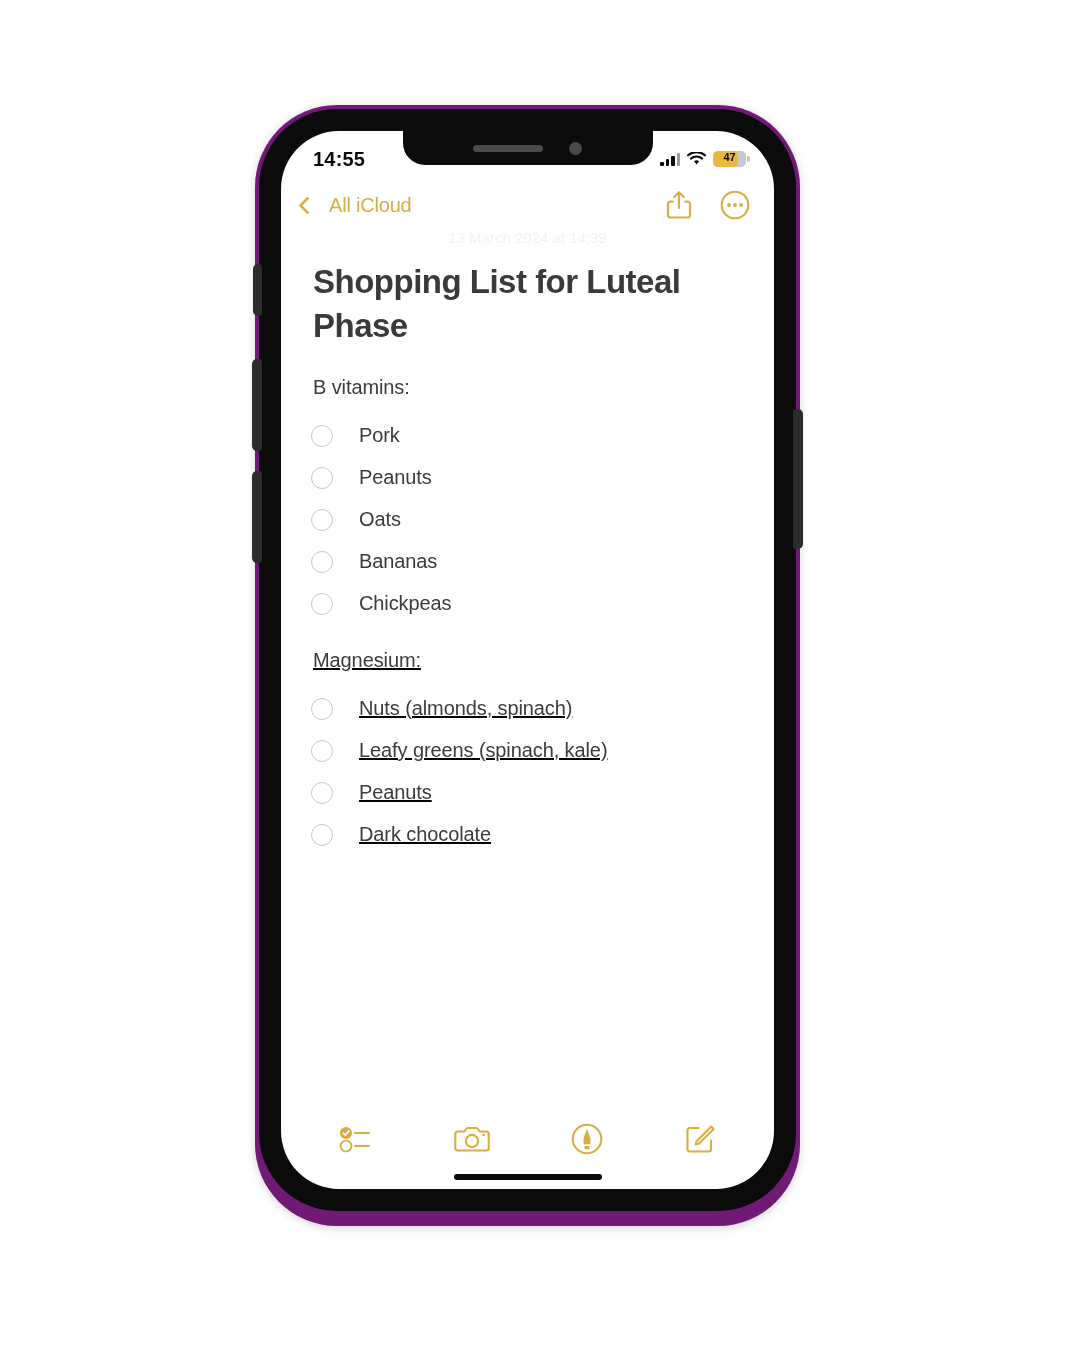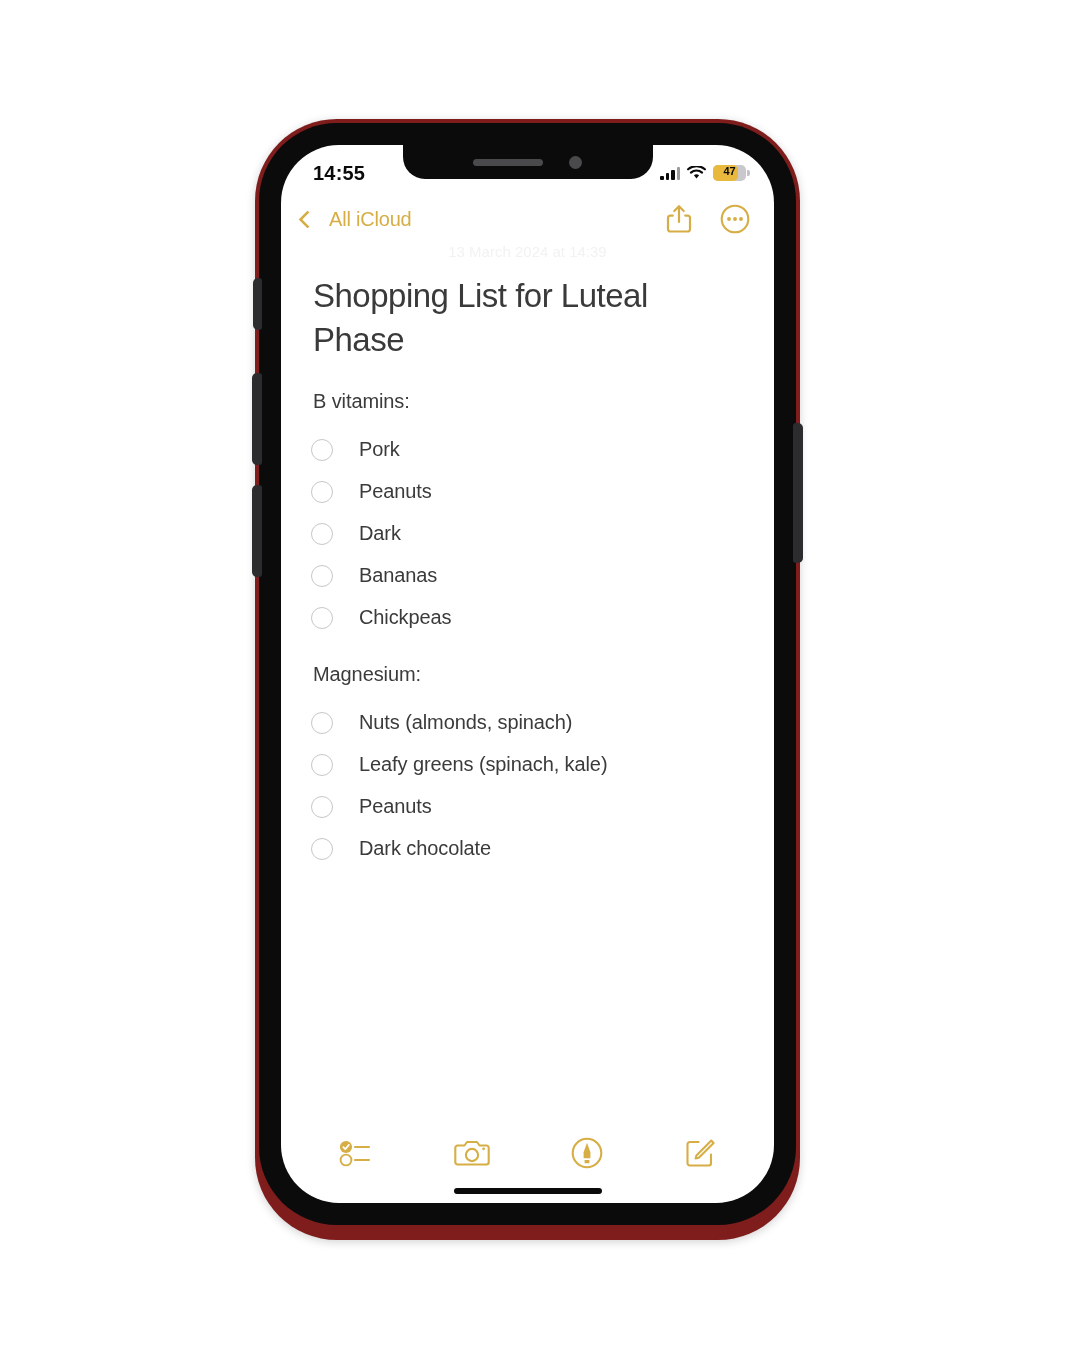--- a/index.html
+++ b/index.html
@@ -20,23 +20,22 @@
   }
 
   
   .phone-outer {
     position: absolute;
     left: 255px;
     top: 105px;
     width: 545px;
     height: 1121px;
     border-radius: 82px;
-    background: #7f1d1d;
+    background: #701a75;
     box-shadow: 0 2px 10px rgba(0,0,0,0.18);
-    margin-top: 14px;
   }
   .phone-body {
     position: absolute;
     left: 4px;
     top: 4px;
     width: 537px;
     height: 1102px;
     border-radius: 78px;
     background: #0b0b0b;
   }
@@ -239,29 +238,29 @@
   .note-date {
     text-align: center;
     font-size: 15px;
     color: #f2f2f2;
     margin: 2px 0 0 0;
     user-select: none;
   }
   .note-title {
     font-size: 33px;
     line-height: 1.33;
-    font-weight: 400;
+    font-weight: 700;
     color: #3a3a3a;
     letter-spacing: -0.5px;
     margin-top: 14px;
     margin-left: 2px;
   }
 
   .section { margin-top: 28px; }
-  .section + .section { margin-top: 34px; }
+  .section + .section { margin-top: 34px; text-decoration: underline; }
   .section-head {
     font-size: 20px;
     color: #3b3b3b;
     margin-left: 2px;
     margin-bottom: 6px;
     letter-spacing: -0.1px;
   }
   .check-row {
     display: flex;
     align-items: flex-end;
@@ -381,21 +380,21 @@
             <div class="check-row">
               <span class="check-circle"></span>
               <span class="check-label">Pork</span>
             </div>
             <div class="check-row">
               <span class="check-circle"></span>
               <span class="check-label">Peanuts</span>
             </div>
             <div class="check-row">
               <span class="check-circle"></span>
-              <span class="check-label">Dark</span>
+              <span class="check-label">Oats</span>
             </div>
             <div class="check-row">
               <span class="check-circle"></span>
               <span class="check-label">Bananas</span>
             </div>
             <div class="check-row">
               <span class="check-circle"></span>
               <span class="check-label">Chickpeas</span>
             </div>
           </div>

